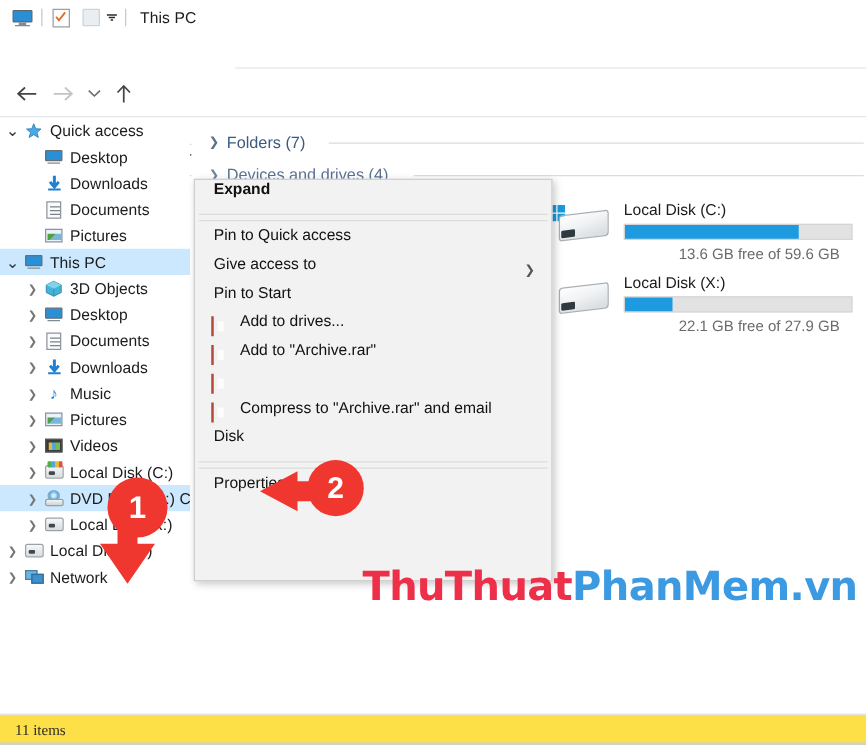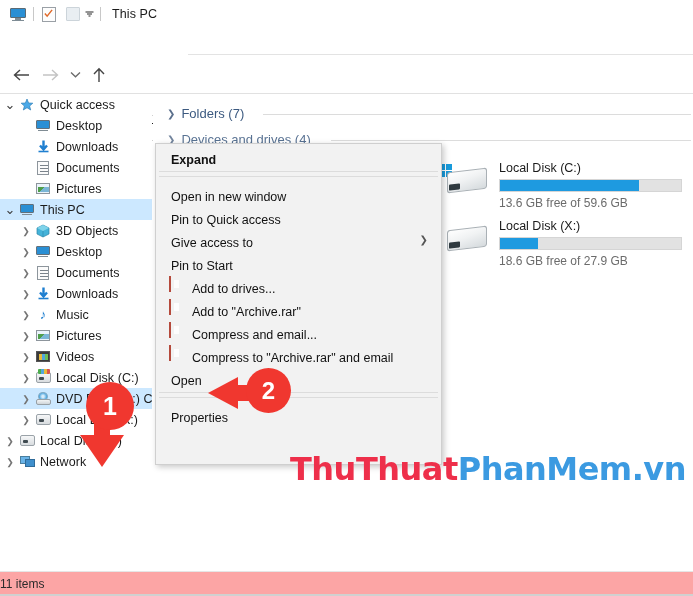--- a/index.html
+++ b/index.html
@@ -192,31 +192,31 @@
   .drive-big .win i:nth-child(2){ left:7px; top:0; }
   .drive-big .win i:nth-child(3){ left:0; top:7px; }
   .drive-big .win i:nth-child(4){ left:7px; top:7px; }
 
   .drive-info { padding-top:1px; }
   .drive-name { font-size:12.5px; color:#1b1b1b; margin-bottom:4px; }
   .bar-track {
     width:183px; height:13px; background:#e2e2e2; border:1px solid #d5d5d5;
   }
   .bar-fill { height:100%; background:#1e9ae0; }
-  .drive-sub { font-size:12px; color:#6b6b6b; margin-top:4px; }
+  .drive-sub { font-size:12px; color:#6b6b6b; margin-top:4px;margin-left:44px; }
 
   
   .ctxmenu {
     position:absolute; left:155px; top:143px; width:287px; height:322px;
     background:#f2f2f2; border:1px solid #cfcfcf;
     box-shadow: 2px 2px 6px rgba(0,0,0,0.22);
     z-index:40;
   }
   .ctx-item {
-    position:relative; height:23px; display:flex; align-items:flex-end;
+    position:relative; height:23px; display:flex; align-items:flex-start;
     font-size:12.5px; color:#111111; padding-left:15px; cursor:default;
   }
   .ctx-item.bold { font-weight:bold; }
   .ctx-ico {
     position:absolute; left:13px; top:4px; width:15px; height:15px;
   }
   .ctx-item.hasicon { padding-left:36px; }
   .ctx-sep { height:1px; background:#dcdcdc; margin:4px 3px 4px 3px; }
   .ctx-sub {
     position:absolute; right:13px; top:50%; transform:translateY(-50%);
@@ -259,22 +259,22 @@
     font-family:"DejaVu Sans", sans-serif;
     font-weight:bold; font-size:32px; letter-spacing:-0.5px;
     white-space:nowrap;
   }
   .wm-a { color:#ee2f4a; }
   .wm-b { color:#3b9ae1; }
 
   
   .statusbar {
     position:absolute; left:0; top:571px; width:693px; height:25px;
-    background:#fca5a5; border-top:1px solid #e6e6e6;
-    display:flex; align-items:center; 
+    background:#fde047; border-top:1px solid #e6e6e6;
+    display:flex; align-items:center; padding-left:12px;font-family:Liberation Serif, serif;
   }
   .status-text { font-size:12px; color:#2b2b2b; }
   .bottom-edge { position:absolute; left:0; top:594px; width:693px; height:2px; background:#d0d0d0; }
 </style>
 </head>
 <body>
 
 <div id="app">
 
   <div class="titlebar">
@@ -559,63 +559,59 @@
     <div class="drive-item" style="left:290px; top:124px;">
       <div class="drive-big">
         <div class="body"></div>
         <div class="slot"></div>
       </div>
       <div class="drive-info">
         <div class="drive-name">Local Disk (X:)</div>
         <div class="bar-track">
           <div class="bar-fill" id="bar-x" style="width: 21%;"></div>
         </div>
-        <div class="drive-sub">18.6 GB free of 27.9 GB</div>
+        <div class="drive-sub">22.1 GB free of 27.9 GB</div>
       </div>
     </div>
   </div>
 
   <div class="ctxmenu">
     <div id="ctx-list">
         <div class="ctx-item bold">
           <span>Expand</span>
         </div>
         <div class="ctx-sep"></div>
         <div class="ctx-sep"></div>
         <div class="ctx-item">
-          <span>Open in new window</span>
-        </div>
-        <div class="ctx-item">
           <span>Pin to Quick access</span>
         </div>
         <div class="ctx-item">
           <span>Give access to</span>
           <span class="ctx-sub">❯</span>
         </div>
         <div class="ctx-item">
           <span>Pin to Start</span>
         </div>
         <div class="ctx-item hasicon">
           <span class="ctx-ico"><span class="rar-ico"></span></span>
           <span>Add to drives...</span>
         </div>
         <div class="ctx-item hasicon">
           <span class="ctx-ico"><span class="rar-ico"></span></span>
           <span>Add to "Archive.rar"</span>
         </div>
         <div class="ctx-item hasicon">
           <span class="ctx-ico"><span class="rar-ico"></span></span>
-          <span>Compress and email...</span>
         </div>
         <div class="ctx-item hasicon">
           <span class="ctx-ico"><span class="rar-ico"></span></span>
           <span>Compress to "Archive.rar" and email</span>
         </div>
         <div class="ctx-item">
-          <span>Open</span>
+          <span>Disk</span>
         </div>
         <div class="ctx-sep"></div>
         <div class="ctx-sep"></div>
         <div class="ctx-item">
           <span>Properties</span>
         </div>
       </div>
   </div>
 
   <svg class="anno" style="left:66px; top:395px; width:74px; height:85px;">

